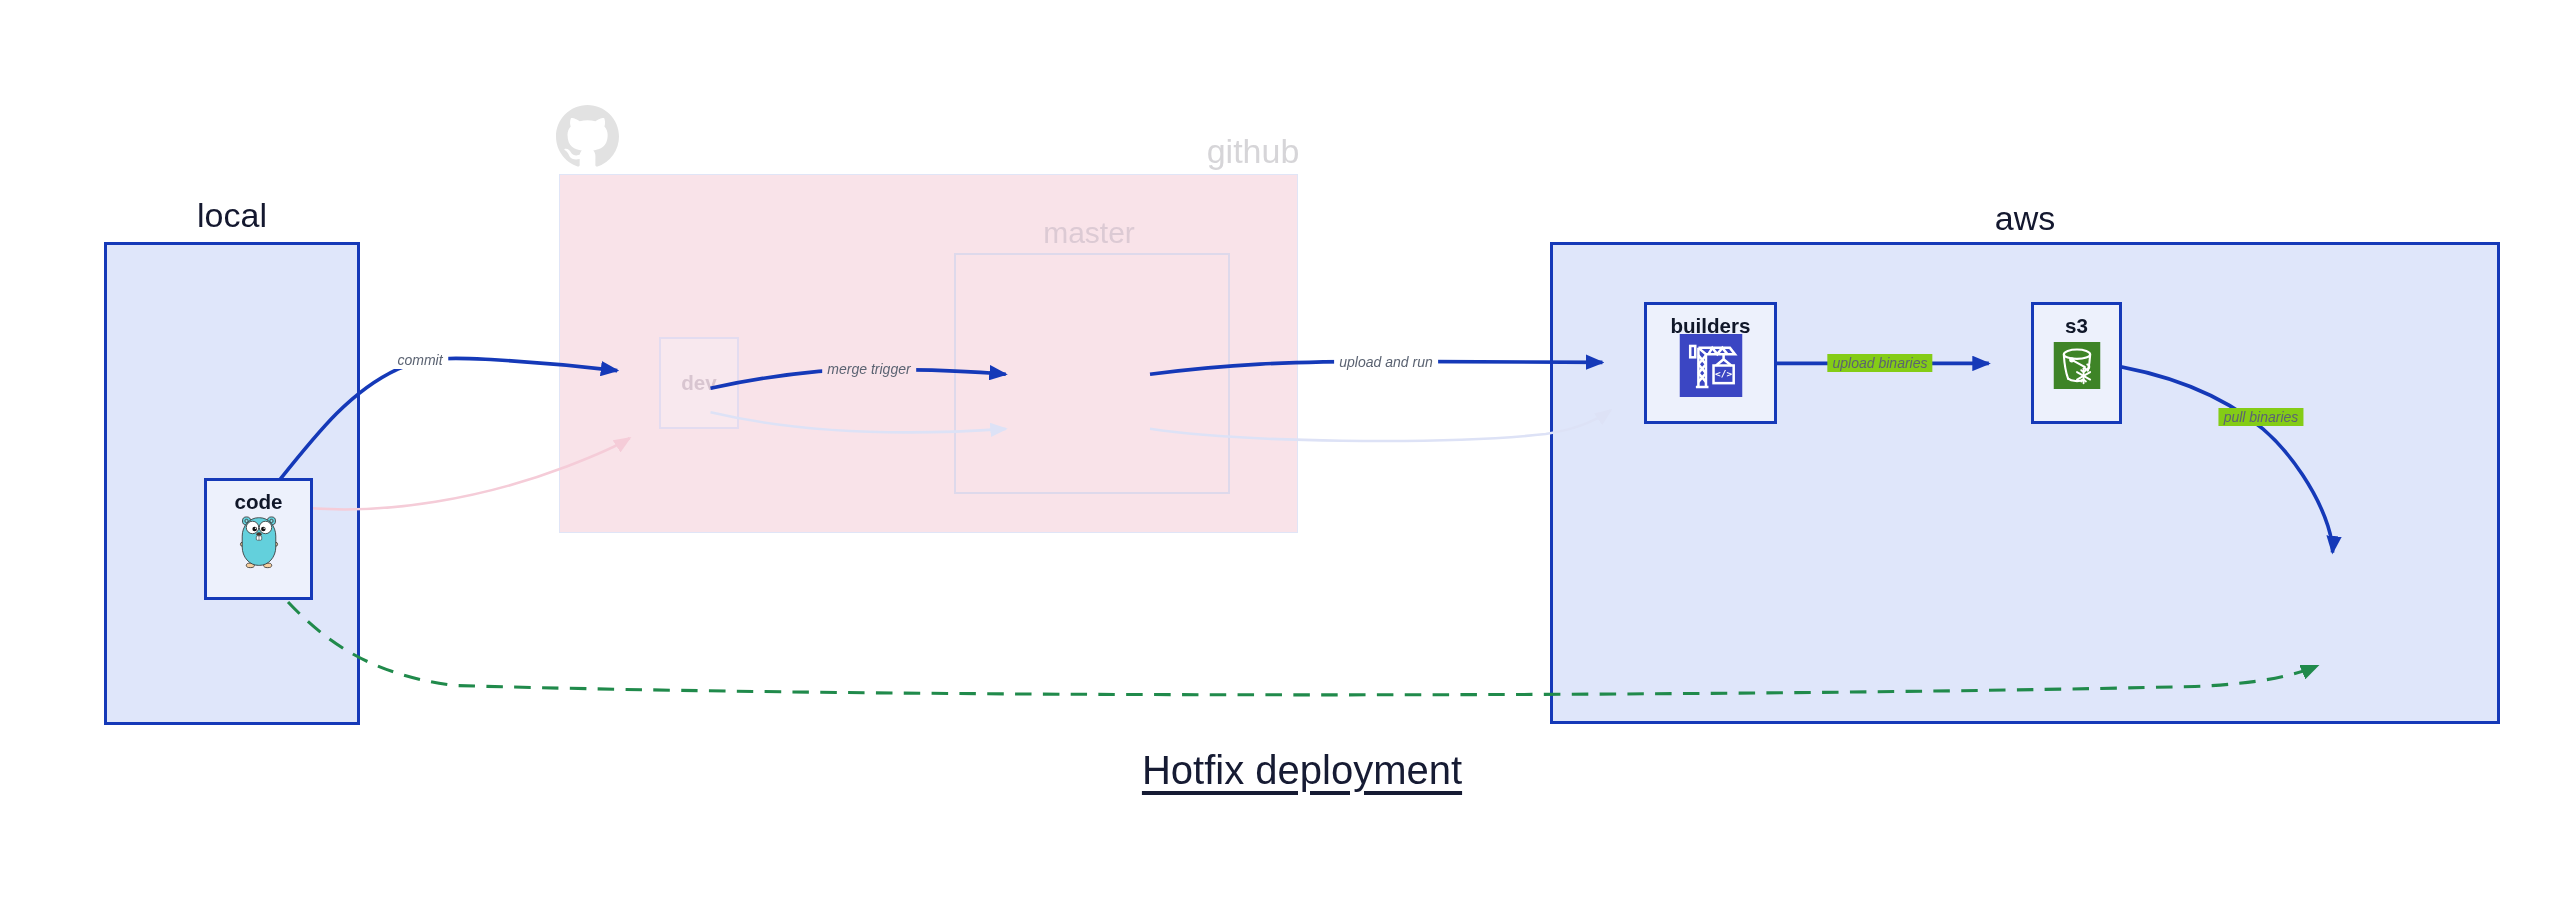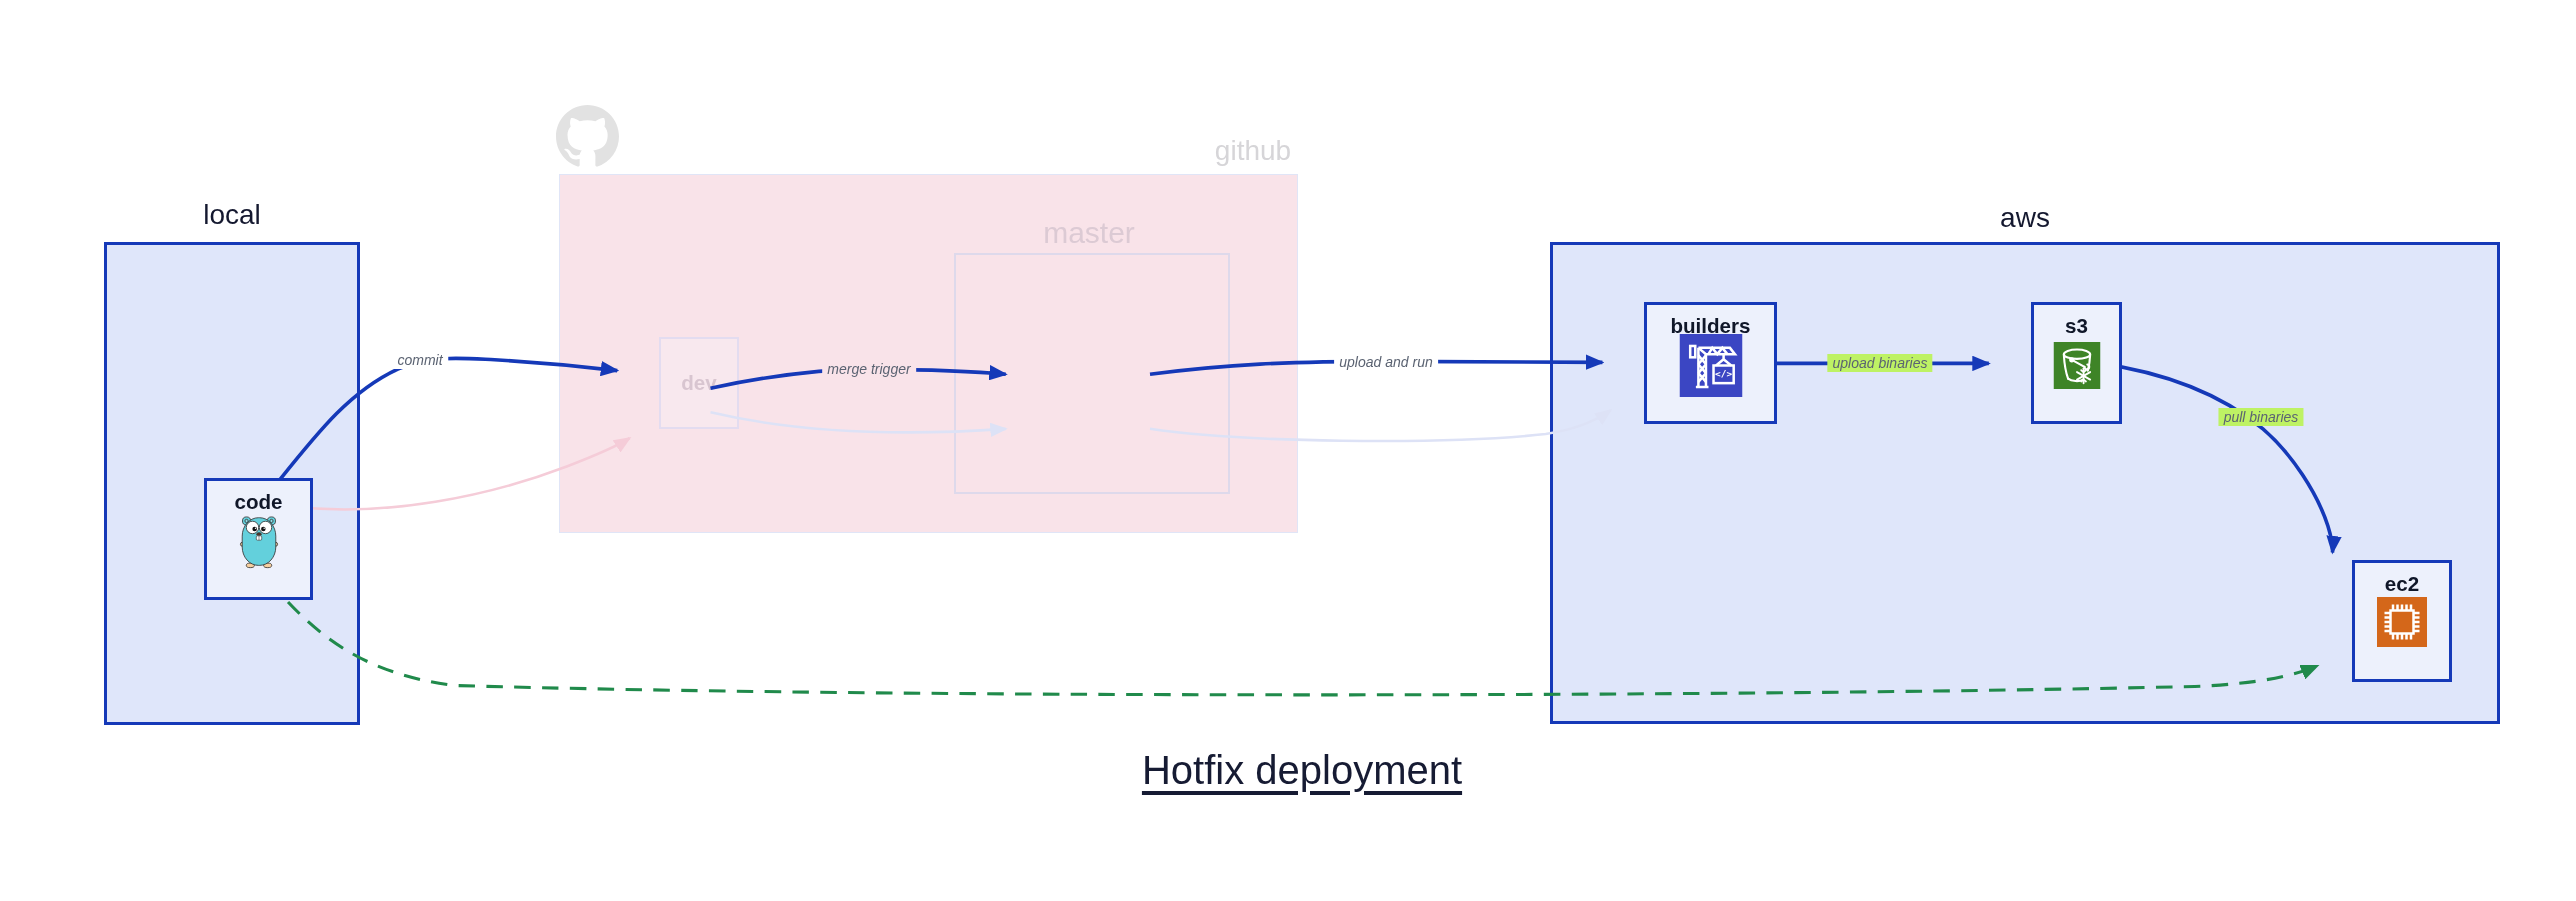--- a/index.html
+++ b/index.html
@@ -3,37 +3,37 @@
 <meta charset="utf-8">
 <style>
   html,body{margin:0;padding:0;background:#ffffff;}
   #canvas{position:relative;width:2604px;height:902px;background:#ffffff;overflow:hidden;
           font-family:"Liberation Sans", sans-serif;}
   
   .container{position:absolute;border:3.1px solid #1539b8;background:#dfe6fa;box-sizing:border-box;z-index:1;}
   .container.github{background:#f9e3e9;border:1.5px solid #e0e5f7;z-index:1;}
   .container.master{background:transparent;border:2.6px solid #ded9eb;z-index:2;}
   
-  .region-label{position:absolute;font-size:28px;color:#14182f;text-align:center;white-space:nowrap;
+  .region-label{position:absolute;font-size:34px;color:#14182f;text-align:center;white-space:nowrap;
                 transform:translate(-50%,-50%);z-index:20;}
   .region-label.faded-gray{color:#d6d5d8;}
   .region-label.faded-pink{color:#dccad4;font-size:30px;text-align:center;}
   
   .node{position:absolute;border:3.1px solid #1539b8;background:#edf1fc;box-sizing:border-box;z-index:10;margin-left:25px;}
   .node.faded{border:2.6px solid #e3dcf0;background:#f8e8ee;z-index:3;}
   .node-label{position:absolute;left:0;right:0;top:9.3px;text-align:center;font-size:20.6px;font-weight:bold;
               color:#101729;white-space:nowrap;}
   .node.faded .node-label{color:#d8c5d0;}
   .node-icon{position:absolute;transform:translateX(-50%);left:50%;}
   
   .edge-label{position:absolute;transform:translate(-50%,-50%);font-size:14px;font-style:italic;
               color:#5b6372;white-space:nowrap;padding:1px 5.2px;z-index:20;}
   .bg-white{background:#ffffff;}
   .bg-pink{background:#f9e3e9;}
-  .bg-lav{background:#bef264;}
+  .bg-lav{background:#84cc16;}
   
   .title{position:absolute;left:0;right:0;top:748px;text-align:center;font-size:40px;color:#161b33;z-index:20;}
   .title span{text-decoration:underline;text-decoration-thickness:4.1px;text-underline-offset:7.2px;}
   svg.overlay{position:absolute;left:0;top:0;z-index:5;}
   .octocat{position:absolute;z-index:4;}
 </style>
 </head>
 <body>
 
 <div id="canvas">
@@ -144,33 +144,20 @@
       </g>
       <g stroke="#ffffff" stroke-width="4" fill="none" stroke-linecap="round">
         <line x1="64" y1="56" x2="64" y2="88"></line>
         <line x1="50" y1="64" x2="78" y2="80"></line>
         <line x1="78" y1="64" x2="50" y2="80"></line>
         <path d="M59 60 L64 64 L69 60 M59 84 L64 80 L69 84"></path>
       </g>
     </svg>
   </div>
 
-  <div class="node" style="left:2327px;top:560px;width:100px;height:122px;">
-    <div class="node-label">ec2</div>
-    <svg class="node-icon" style="top:34px;" width="50" height="50" viewBox="0 0 100 100">
-      <rect x="0" y="0" width="100" height="100" fill="#d4671a"></rect>
-      <g stroke="#ffffff" stroke-width="5" fill="none">
-        <rect x="27" y="27" width="46" height="46"></rect>
-        <path d="M32 27 V15 M41 27 V15 M50 27 V15 M59 27 V15 M68 27 V15"></path>
-        <path d="M32 85 V73 M41 85 V73 M50 85 V73 M59 85 V73 M68 85 V73"></path>
-        <path d="M27 32 H15 M27 41 H15 M27 50 H15 M27 59 H15 M27 68 H15"></path>
-        <path d="M85 32 H73 M85 41 H73 M85 50 H73 M85 59 H73 M85 68 H73"></path>
-      </g>
-    </svg>
-  </div>
 
   <div class="edge-label bg-white" style="left:420px;top:360px;">commit</div>
   <div class="edge-label bg-pink" style="left:869px;top:369px;">merge trigger</div>
   <div class="edge-label bg-white" style="left:1386px;top:362px;">upload and run</div>
   <div class="edge-label bg-lav" style="left:1880px;top:363px;">upload binaries</div>
   <div class="edge-label bg-lav" style="left:2261px;top:417px;">pull binaries</div>
 
   <div class="title">
     <span>Hotfix deployment</span>
   </div>

